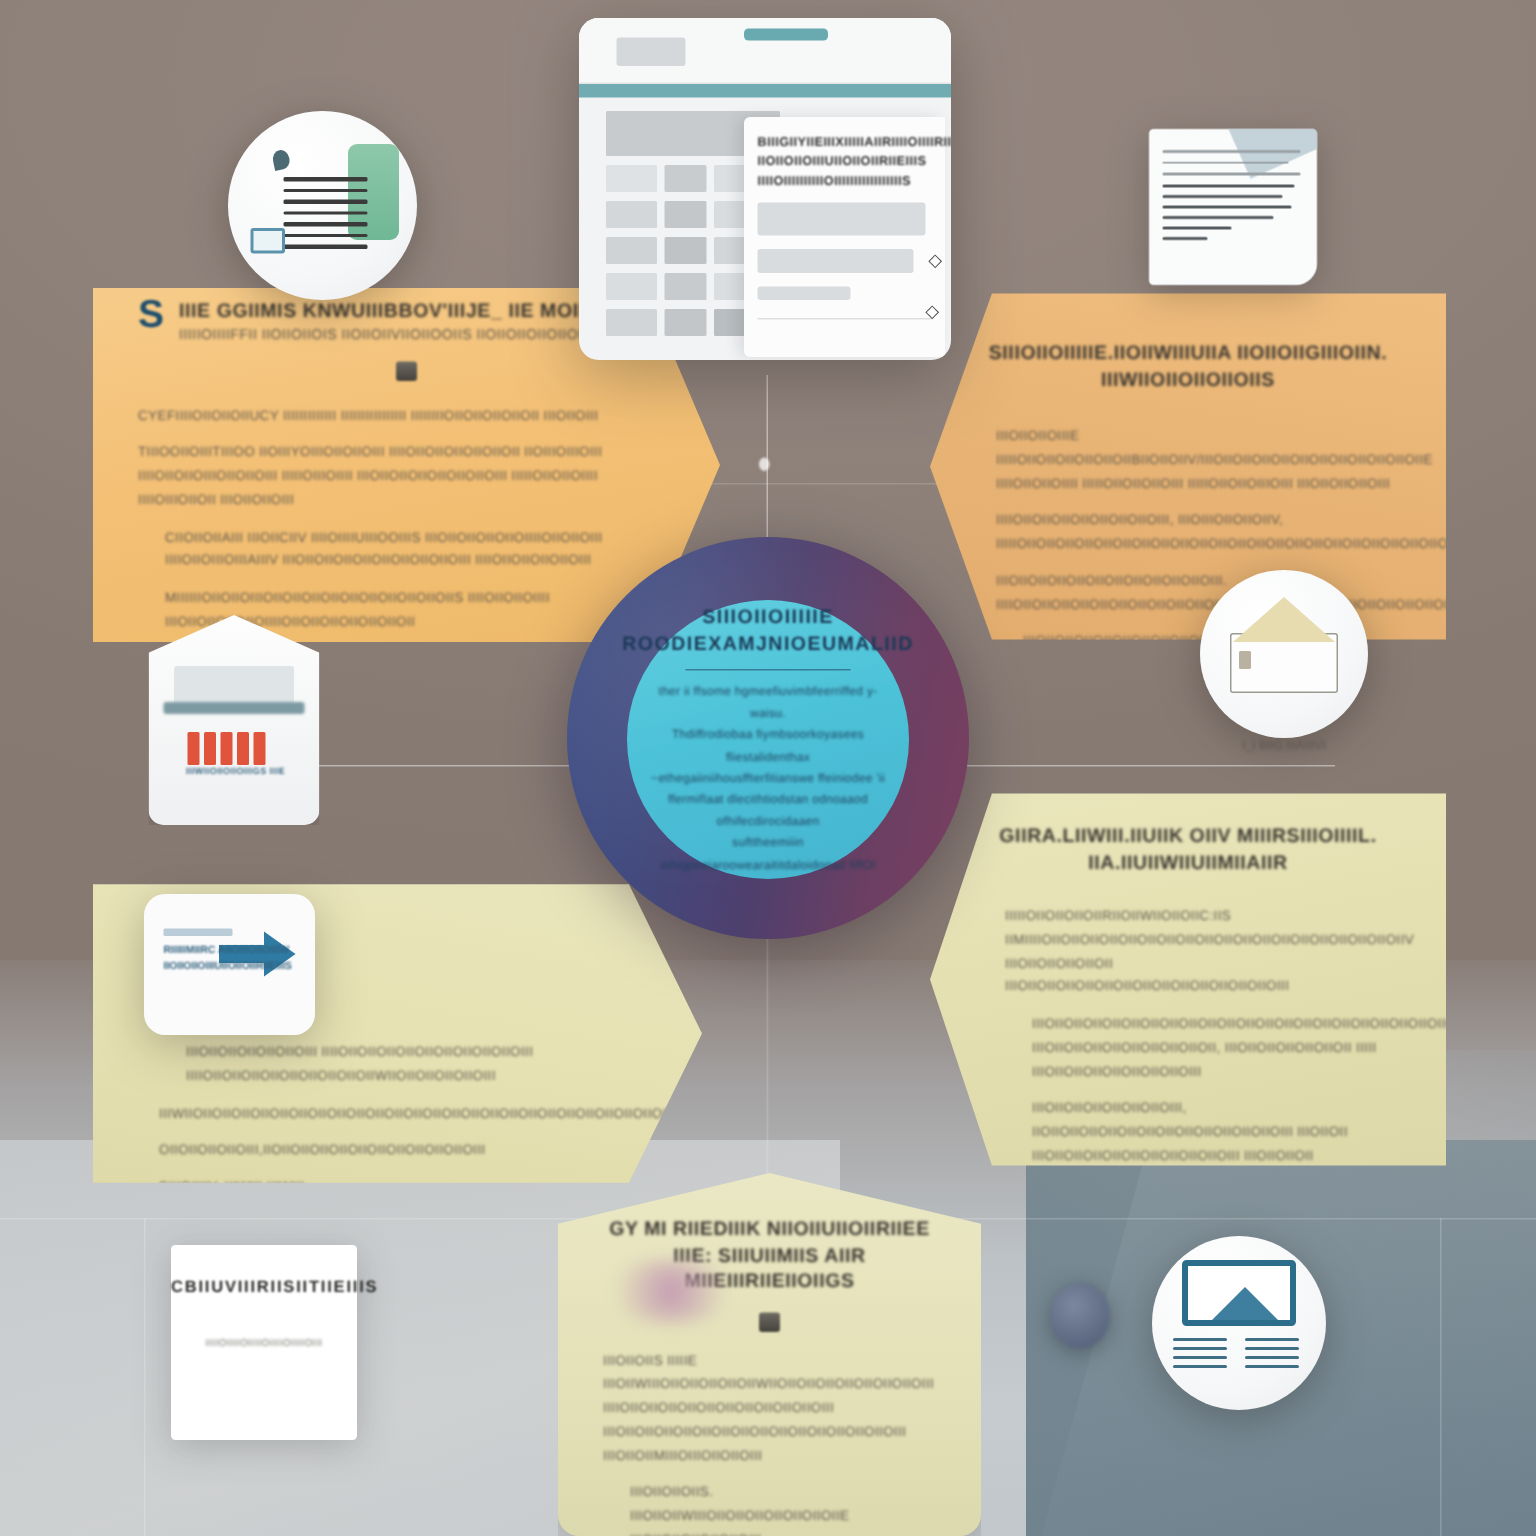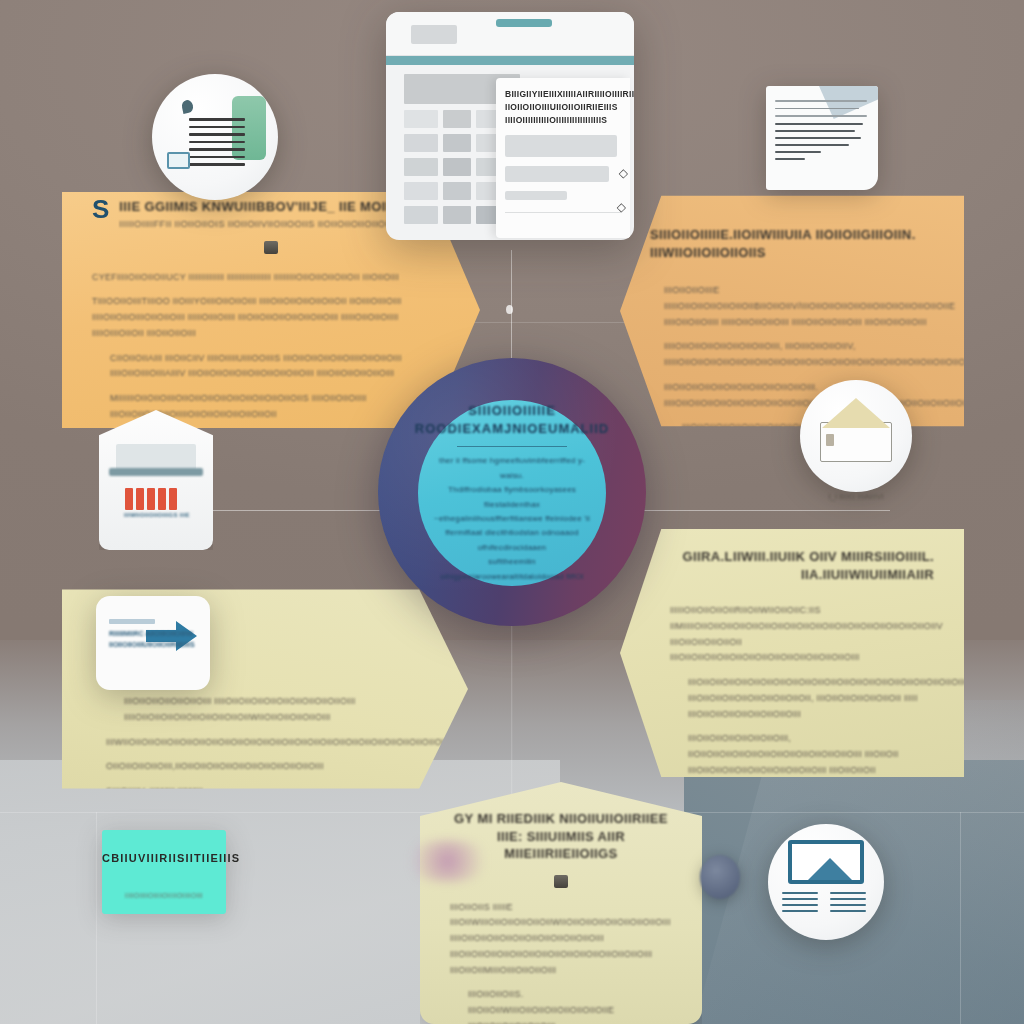--- a/index.html
+++ b/index.html
@@ -55,21 +55,21 @@
   }
   .hex-b{ 
     clip-path:polygon(50% 0%, 100% 14%, 100% 100%, 0 100%, 0 14%);
     border-radius:14px;
   }
 
   .p-orange{ background:linear-gradient(170deg,#f7cd8c 0%, #f3c076 45%, #eeb968 100%); }
   .p-orange2{ background:linear-gradient(190deg,#f0bf7f 0%, #e8b475 50%, #e2ac6d 100%); }
   .p-khaki{ background:linear-gradient(170deg,#ebe7bd 0%, #e4dfb0 50%, #dbd7a7 100%); }
   .p-khaki2{ background:linear-gradient(190deg,#eae6bd 0%, #e6e1b2 55%, #ded9a7 100%); }
-  .p-khaki3{ background:linear-gradient(180deg,#eae7c4 0%, #e4e1b8 60%, #dcd9ae 100%);margin-left:48px; }
+  .p-khaki3{ background:linear-gradient(180deg,#eae7c4 0%, #e4e1b8 60%, #dcd9ae 100%); }
 
   .hx-title{
     font-size:13px; font-weight:700; color:#3a3630; letter-spacing:.4px;
     filter:blur(.9px); line-height:1.35;
   }
   .hx-sub{
     font-size:9.5px; color:#5b544a; letter-spacing:.3px;
     filter:blur(1px); margin-top:2px;
   }
   .hx-body{ margin-top:16px; }
@@ -177,21 +177,21 @@
   .bars i{ display:block; width:8px; background:#e0543c; border-radius:1px; }
   #env-left .cap{ position:absolute; left:25px; top:102px; font-size:6px; color:#3d6b86; letter-spacing:.3px; filter:blur(.8px); font-weight:700; }
 
   
   #arrow-card{ left:96px; top:596px; width:114px; height:94px; }
   #arrow-card .txt{ position:absolute; left:13px; top:33px; font-size:7px; color:#30617f; line-height:1.55; filter:blur(.85px); font-weight:700; }
   #arrow-card .pretxt{ position:absolute; left:13px; top:23px; width:46px; height:5px; background:#b9ccd8; border-radius:1px; }
   #arrow-card .arrow{ position:absolute; left:48px; top:20px; width:56px; height:40px; }
 
   
-  #note-card{ left:102px; top:830px; width:124px; height:84px; background:#5eead4;
+  #note-card{ left:114px; top:830px; width:124px; height:130px; background:#ffffff;
     border-radius:3px; filter:drop-shadow(0 5px 12px rgba(40,40,40,.22)); }
   #note-card .t{ position:absolute; left:0; right:0; top:22px; text-align:center;
     font-size:11px; font-weight:700; color:#2a2a28; letter-spacing:1.2px; filter:blur(.7px); }
   #note-card .s{ position:absolute; left:0; right:0; top:62px; text-align:center;
     font-size:6.5px; color:#6a6a62; letter-spacing:.4px; filter:blur(.9px); }
 
   .smudge{
     position:absolute; left:400px; top:840px; width:95px; height:42px; border-radius:50%;
     background:radial-gradient(circle,#c39ab2 0%, rgba(195,154,178,0) 72%); filter:blur(5px);
   }
@@ -237,34 +237,34 @@
     <div class="hx-body">
       <div class="hx-p">CYEFIIIIOIIOIIOIIUCY IIIIIIIIIIIII IIIIIIIIIIIIIIII IIIIIIIIOIIOIIOIIOIIOII IIIOIIOIII</div>
       <div class="hx-p">TIIIOOIIOIIITIIIOO IIOIIIYOIIIOIIOIIOIII IIIIOIIOIIOIIOIIOIIOII IIOIIIOIIIOIII IIIIOIIOIIOIIIOIIOIIOIII IIIIIOIIIOIIII IIIOIIOIIOIIOIIOIIOIIOIII IIIIIOIIOIIOIIII IIIIOIIIOIIOII IIIOIIOIIOIII</div>
       <div class="hx-p i">CIIOIIOIIAIII IIIOIICIIV IIIIOIIIIUIIIOOIIIS IIIOIIOIIOIIOIIOIIIIOIIOIIOIII IIIIOIIOIIIOIIIAIIIV IIIOIIOIIOIIOIIOIIOIIOIIOIIOIII IIIIOIIOIIOIIOIIOIII</div>
       <div class="hx-p i">MIIIIIIOIIOIIOIIIOIIOIIOIIOIIOIIOIIOIIOIIOIIOIIS IIIIOIIOIIOIIII  IIIOIIOIIOIIOIIOIIIIOIIOIIOIIOIIOIIOIIOII</div>
       <div class="hx-note">IIAIIIC  IIIWIIOIIIOIIOIIOIIOIIOIIOIIOIIOIIOIIOIIOII  IIIOIIOIIOIIOIIOIIOIIOIII</div>
     </div>
   </div>
 
   <div class="hex hex-r p-orange2" style="left:620px; top:180px; width:344px; height:262px;">
-    <div style="margin-top:24px;">
+    <div style="text-align:center;margin-top:24px;">
       <div class="hx-title">SIIIOIIOIIIIIE.IIOIIWIIIUIIA  IIOIIOIIGIIIOIIN. IIIWIIOIIOIIOIIOIIS</div>
     </div>
     <div class="hx-body" style="margin-top:22px;padding-left:14px;">
       <div class="hx-p">IIIOIIOIIOIIIE IIIIIOIIOIIOIIOIIOIIOIIBIIOIIOIIV/IIIOIIOIIOIIOIIOIIOIIOIIOIIOIIOIIOIIE  IIIIOIIOIIOIIII IIIIIOIIOIIOIIOIII IIIIIOIIOIIOIIIOIII IIIOIIOIIOIIOIII</div>
       <div class="hx-p">IIIIOIIOIIOIIOIIOIIOIIOIIOIII,  IIIOIIIOIIOIIOIIV,  IIIIIOIIOIIOIIOIIOIIOIIOIIOIIOIIOIIOIIOIIOIIOIIOIIOIIOIIOIIOIIOIIOIIOIIOIIOIIOIIOIIOIIOIIOIIOIIOIIOIIOIIOIIOIIOIIOIIOIII</div>
       <div class="hx-p">IIIOIIOIIOIIOIIOIIOIIOIIOIIOIIOIIOIII.  IIIIOIIOIIOIIOIIOIIOIIOIIOIIOIIOIIOIIOIIOIIOIIOIIOIIOIIOIIOIIOIIOIIOIIOIIOIIOIIOIIOIIOIIOIIOIIOIII</div>
       <div class="hx-p i">IIIOIIOIIOIIOIIOIIOIIOIIOIIOIIOIIOIIOIIOIIOIIV IIIIOIIOIIOIIOIIOIIOIIOIIOIIOIIOIIOIIOIIOIIOIIOIIOIIOIIOIIOIIOIIOIIOIIOIIOIIOIIOIIOIIOIIOIIOIIOIIOIII</div>
       <div class="hx-note">IIIOIIOIIOIIOIIOIIOIIOIIOIIOIIOIIOIIOIIOIIOIIOIIOIIOIIOIIOIIOIIOIIOIII</div>
     </div>
   </div>
 
   <div class="hex hex-r p-khaki" style="left:620px; top:512px; width:344px; height:282px;">
-    <div style="text-align:right;margin-top:14px;">
+    <div style="text-align:center;margin-top:14px;">
       <div class="hx-title">GIIRA.LIIWIII.IIUIIK   OIIV MIIIRSIIIOIIIIL. IIA.IIUIIWIIUIIMIIAIIR</div>
     </div>
     <div class="hx-body" style="margin-top:20px;padding-left:20px;">
       <div class="hx-p">IIIIIOIIOIIOIIOIIRIIOIIWIIOIIOIIC:IIS IIMIIIIOIIOIIOIIOIIOIIOIIOIIOIIOIIOIIOIIOIIOIIOIIOIIOIIOIIOIIOIIV  IIIOIIOIIOIIOIIOII  IIIOIIOIIOIIOIIOIIOIIOIIOIIOIIOIIOIIOIIOIIOIII</div>
       <div class="hx-p i">IIIOIIOIIOIIOIIOIIOIIOIIOIIOIIOIIOIIOIIOIIOIIOIIOIIOIIOIIOIIOIIOIIOIII  IIIOIIOIIOIIOIIOIIOIIOIIOIIOII,  IIIOIIOIIOIIOIIOIIOII IIIII IIIOIIOIIOIIOIIOIIOIIOIIOIII</div>
       <div class="hx-p i">IIIOIIOIIOIIOIIOIIOIIOIII,  IIOIIOIIOIIOIIOIIOIIOIIOIIOIIOIIOIIOIIOIII  IIIOIIOII  IIIOIIOIIOIIOIIOIIOIIOIIOIIOIIOIII IIIOIIOIIOII IIIOIIOIIOIIOIIOIII  IIIOIIOIIOIIOIII</div>
       <div class="hx-p i">IIIOIIOIIOIIOIIOIIOIIOIIOIIOIIOIIOIIOIIOIIOIIOIIOIIOIII IIIOIIOIIOIIOIIOIIOIIOIIOIIOIIOIIOIIOII IIIIOIIOIIOIIOIIOIIOIIOIIOIIOIIOIIOIIOIIOIIOIIOIIOIIOIIOIII IIIOIIOII</div>
       <div class="hx-p i">IIIOIIOIIOIIOIIOIIOIIOIIOIIOIIOIIOIIOIIOIIOIIOIIOIIOIIOIIOIIOIIOIIOIIOIIOIIOIIOIIOIIOIIOIIOIIOIIOIII  IIIOIIOIIOIIOIIOIIOIIOIIOIIOIIOIIOIIOIIOIIOIIOIIOIIOIII</div>
     </div>
   </div>

